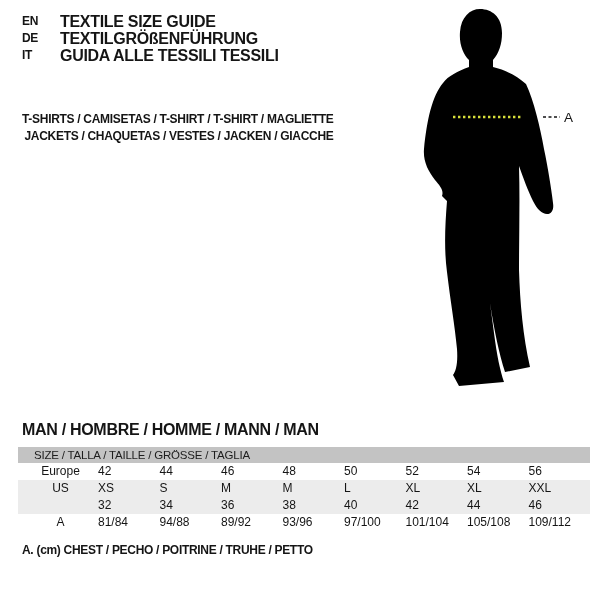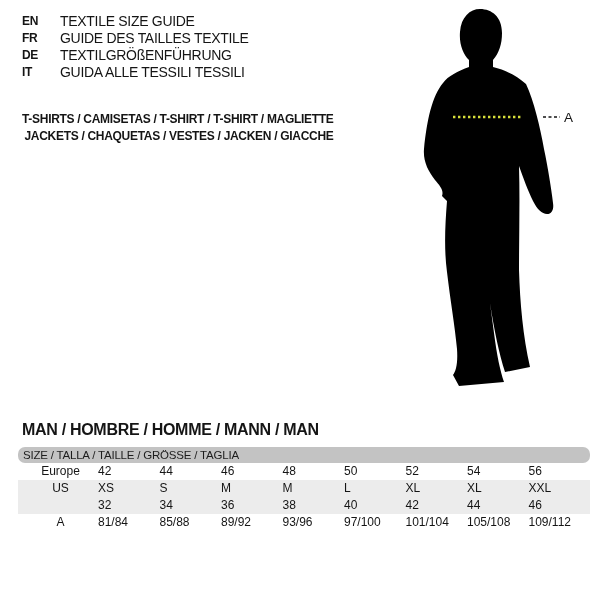--- a/index.html
+++ b/index.html
@@ -4,56 +4,52 @@
 <style>
   html,body{margin:0;padding:0;background:#ffffff;}
   .page{
     position:relative;width:600px;height:600px;background:#ffffff;overflow:hidden;
     font-family:"Liberation Sans", sans-serif;color:#151515;
   }
   
   .lang-block{position:absolute;left:22px;top:13px;}
   .lang-row{display:flex;height:17px;line-height:17px;align-items:center;}
   .lang-code{width:38px;font-size:12px;font-weight:700;letter-spacing:-0.3px;}
-  .lang-label{font-size:14px;font-weight:400;letter-spacing:-0.3px;white-space:nowrap;}
+  .lang-label{font-size:16px;font-weight:700;letter-spacing:-0.3px;white-space:nowrap;}
   
   .categories{position:absolute;left:22px;top:111px;}
   .category-line{font-size:12px;font-weight:700;letter-spacing:-0.3px;height:17px;line-height:17px;white-space:nowrap;text-align:right;}
   
   .figure{position:absolute;left:410px;top:0px;width:190px;height:400px;}
   .figure svg{display:block;}
   .measure-label{font-size:13.5px;font-family:"Liberation Sans",sans-serif;fill:#151515;}
   
   .section-title{position:absolute;left:22px;top:421px;font-size:16px;font-weight:700;letter-spacing:-0.3px;height:17px;line-height:17px;}
   
   .size-table{position:absolute;left:18px;top:447px;width:572px;}
   .table-header{
     height:16px;line-height:16px;background:#c3c3c3;color:#1d1d1d;
-    font-size:11.5px;letter-spacing:-0.2px;padding-left:5px;box-sizing:border-box;border-radius:7px;
+    font-size:11.5px;letter-spacing:-0.2px;padding-left:16px;box-sizing:border-box;
   }
   .trow{display:grid;grid-template-columns:80px repeat(8,1fr);height:17px;line-height:17px;font-size:12px;}
   .trow.shaded{background:#ececec;}
   .tlabel{padding-left:5px;text-align:center;}
   .tcell{text-align:left;}
   
   .footnote{position:absolute;left:22px;top:542px;font-size:12px;font-weight:700;letter-spacing:-0.3px;height:17px;line-height:17px;}
 </style>
 </head>
 <body>
 
 <div class="page">
 
   <div class="lang-block">
     <div class="lang-row">
       <span class="lang-code">EN</span>
       <span class="lang-label">TEXTILE SIZE GUIDE</span>
-    </div>
-    <div class="lang-row">
-      <span class="lang-code">FR</span>
-      <span class="lang-label">GUIDE DES TAILLES TEXTILE</span>
     </div>
     <div class="lang-row">
       <span class="lang-code">DE</span>
       <span class="lang-label">TEXTILGRÖßENFÜHRUNG</span>
     </div>
     <div class="lang-row">
       <span class="lang-code">IT</span>
       <span class="lang-label">GUIDA ALLE TESSILI TESSILI</span>
     </div>
   </div>
@@ -139,24 +135,25 @@
       <span class="tcell">38</span>
       <span class="tcell">40</span>
       <span class="tcell">42</span>
       <span class="tcell">44</span>
       <span class="tcell">46</span>
     </div>
 
     <div class="trow">
       <span class="tlabel">A</span>
       <span class="tcell">81/84</span>
-      <span class="tcell">85/88</span>
+      <span class="tcell">94/88</span>
       <span class="tcell">89/92</span>
       <span class="tcell">93/96</span>
       <span class="tcell">97/100</span>
       <span class="tcell">101/104</span>
       <span class="tcell">105/108</span>
       <span class="tcell">109/112</span>
     </div>
   </div>
 
+  <div class="footnote">A. (cm) CHEST / PECHO / POITRINE / TRUHE / PETTO</div>
 
 </div>
 
 </body></html>

